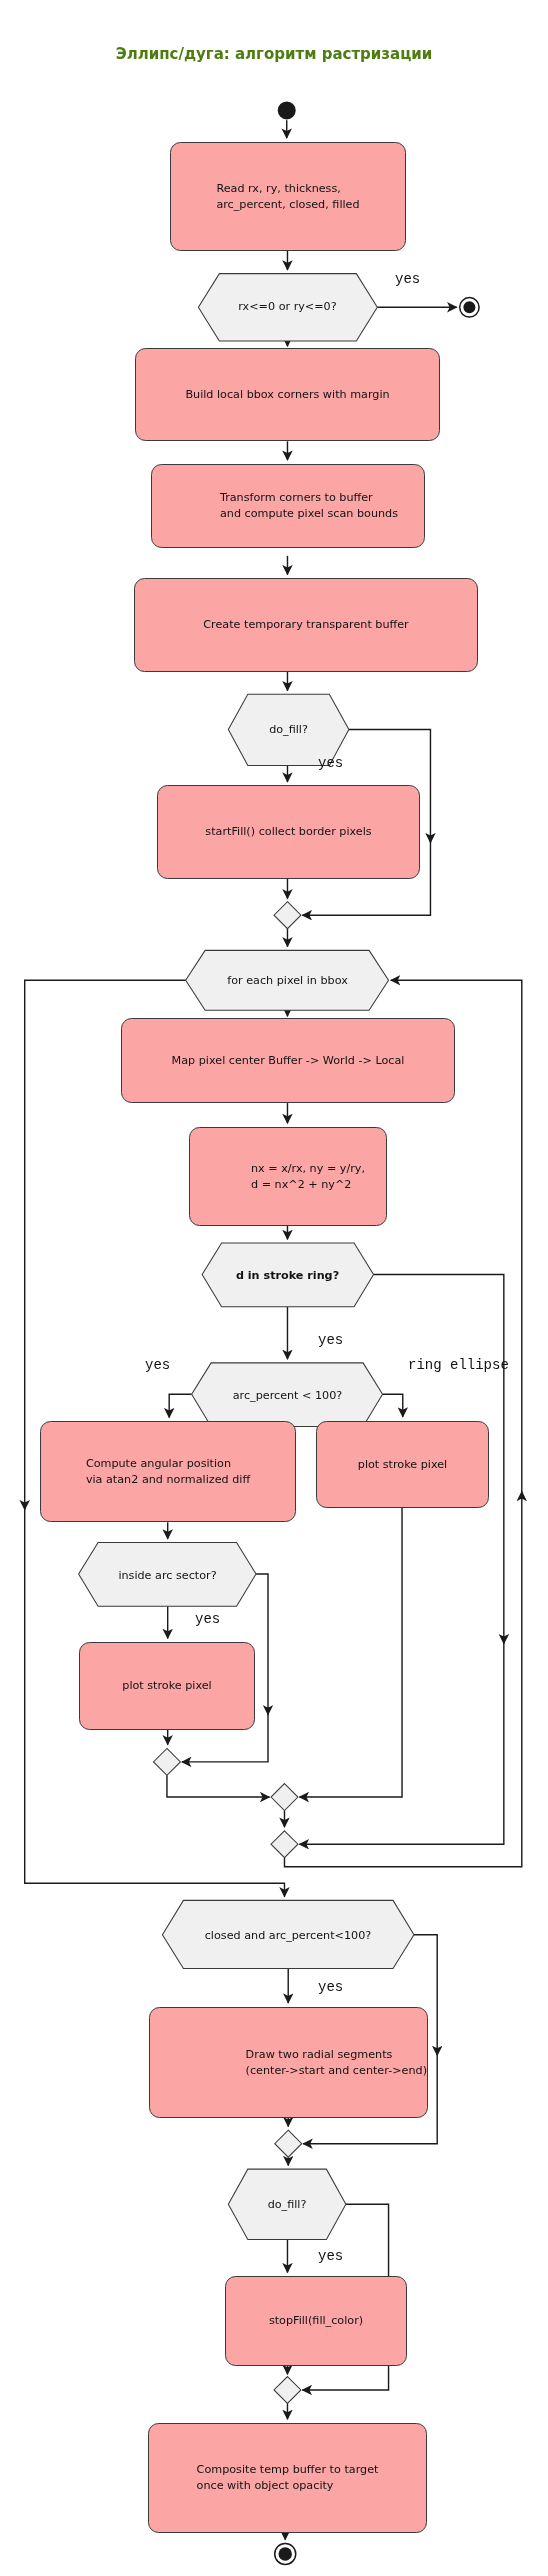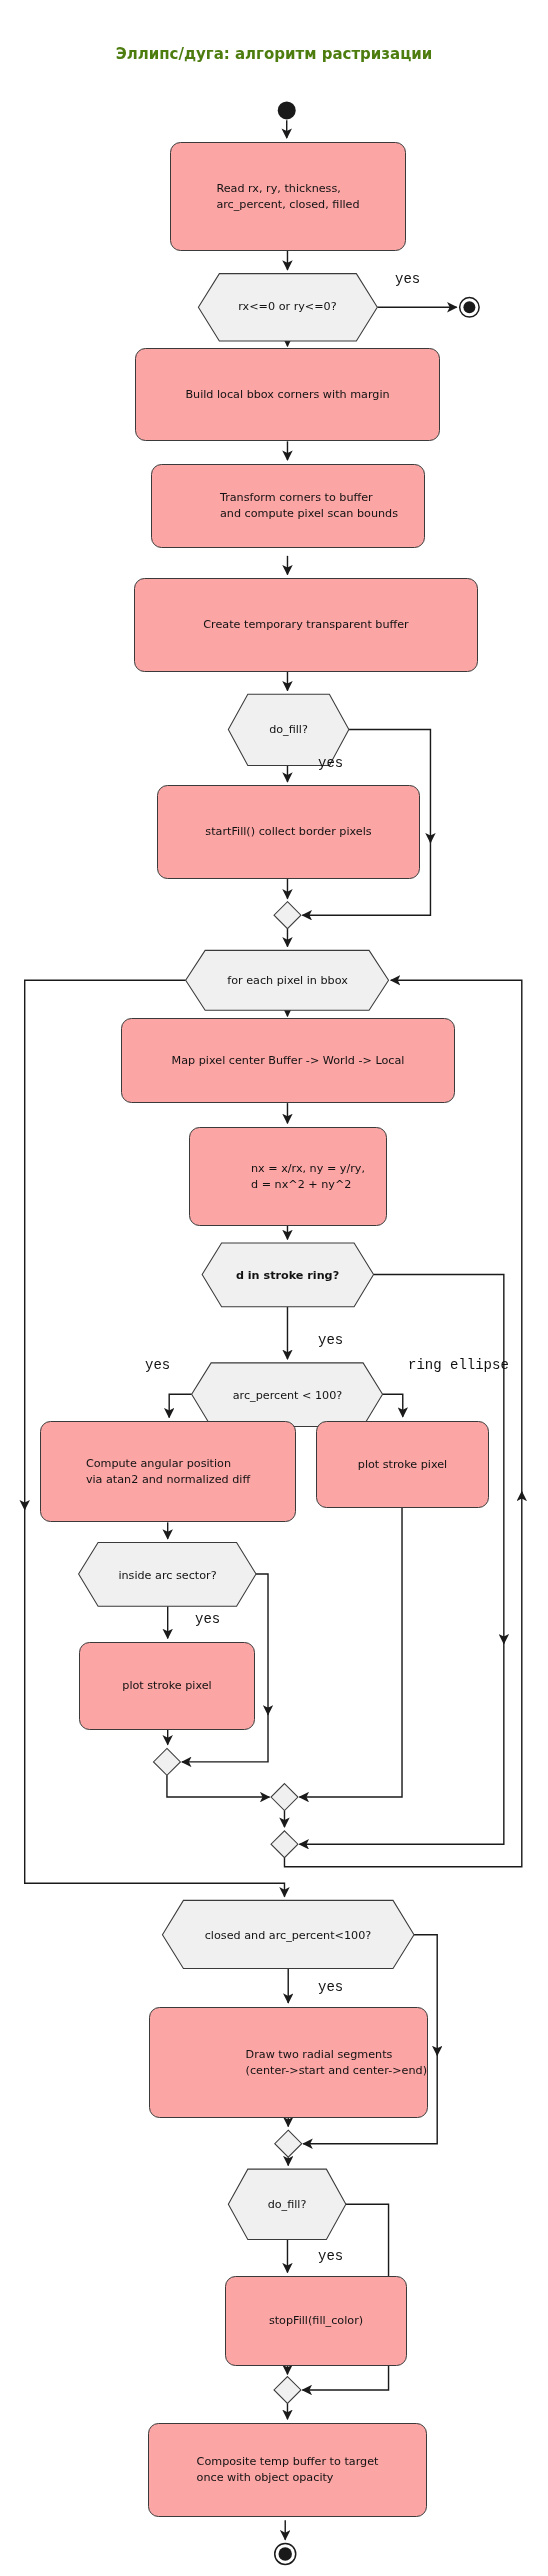--- a/index.html
+++ b/index.html
@@ -142,21 +142,21 @@
   <div class="node" style="left:79px;top:1642px;width:176px;height:88px;">
     <span>plot stroke pixel</span>
   </div>
   <div class="node" style="left:149px;top:2007px;width:279px;height:111px;justify-content:flex-end;">
     <span>Draw two radial segments
 (center-&gt;start and center-&gt;end)</span>
   </div>
   <div class="node" style="left:197px;top:2276px;width:182px;height:90px;margin-left:28px;">
     <span>stopFill(fill_color)</span>
   </div>
-  <div class="node" style="left:148px;top:2423px;width:279px;height:94px;align-items:center;">
+  <div class="node" style="left:148px;top:2423px;width:279px;height:110px;align-items:center;">
     <span>Composite temp buffer to target
 once with object opacity</span>
   </div>
 
   <div class="hex-label" style="left:198px;top:273px;width:179px;height:67px;">rx&lt;=0 or ry&lt;=0?</div>
   <div class="hex-label" style="left:228px;top:694px;width:121px;height:71px;">do_fill?</div>
   <div class="hex-label" style="left:186px;top:950px;width:203px;height:60px;">for each pixel in bbox</div>
   <div class="hex-label" style="left:202px;top:1243px;width:171px;height:64px;font-weight:bold;">d in stroke ring?</div>
   <div class="hex-label" style="left:192px;top:1363px;width:191px;height:64px;">arc_percent &lt; 100?</div>
   <div class="hex-label" style="left:79px;top:1543px;width:177px;height:64px;">inside arc sector?</div>

